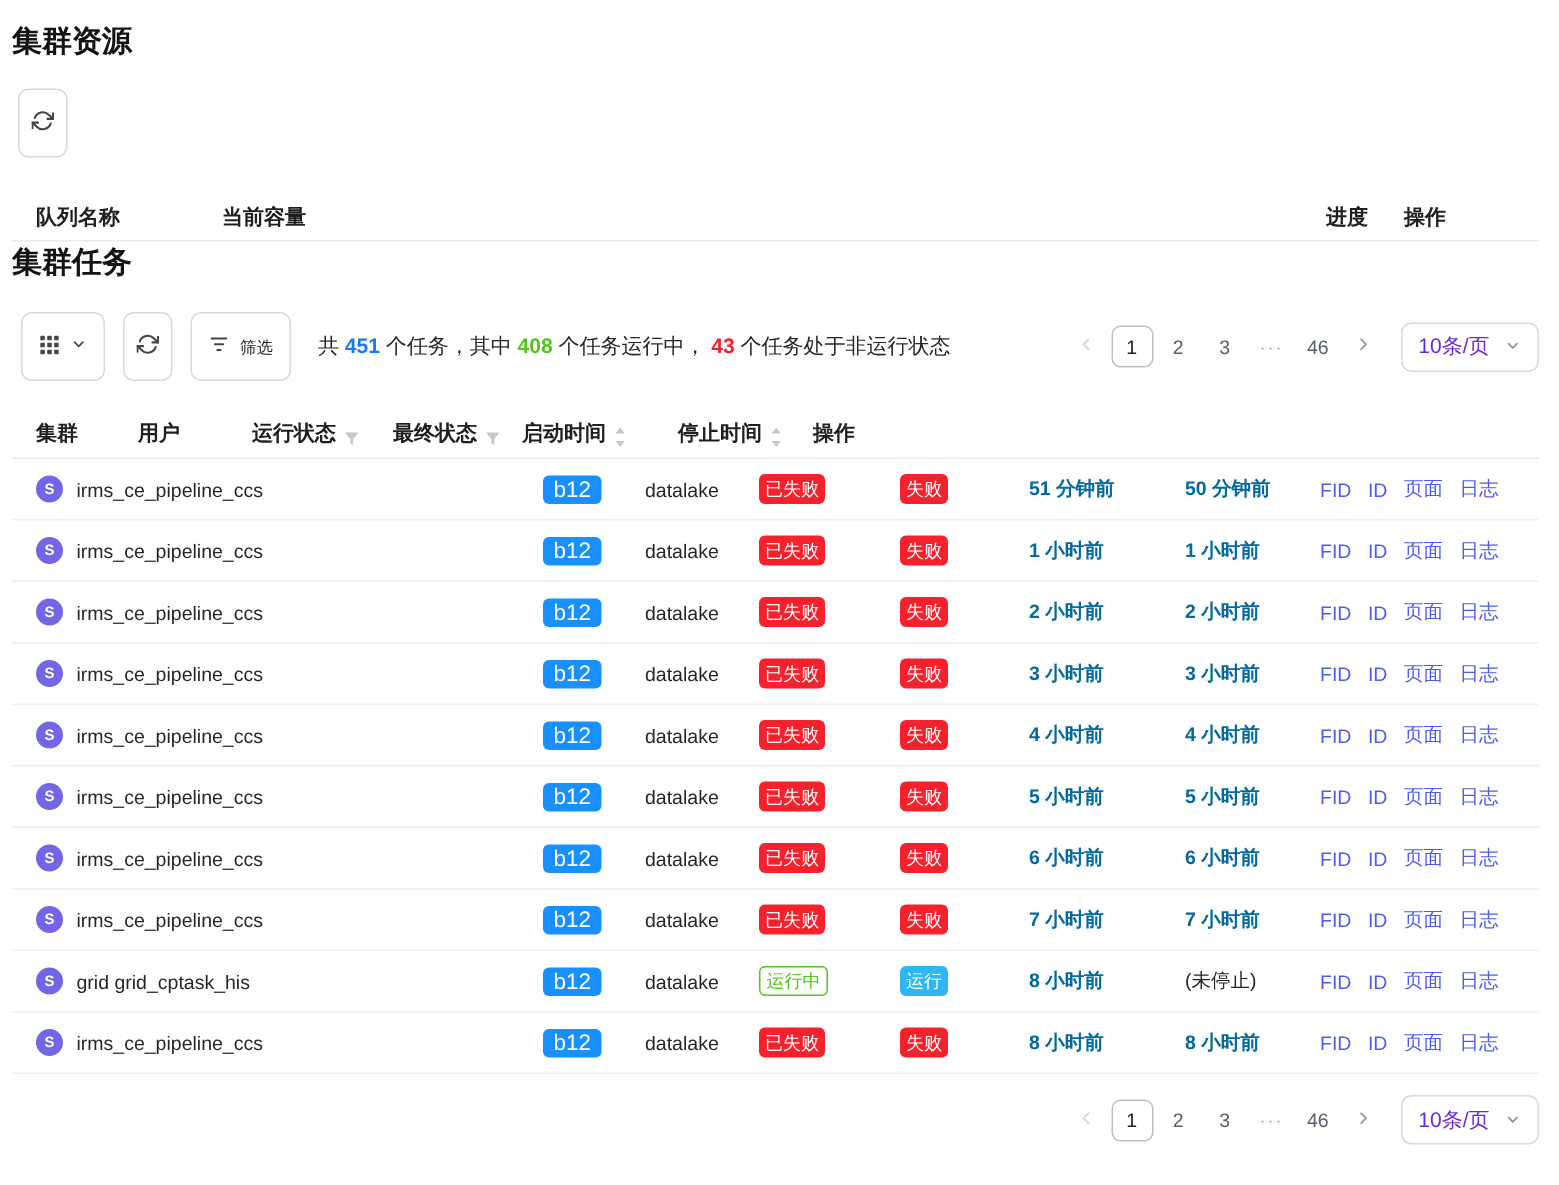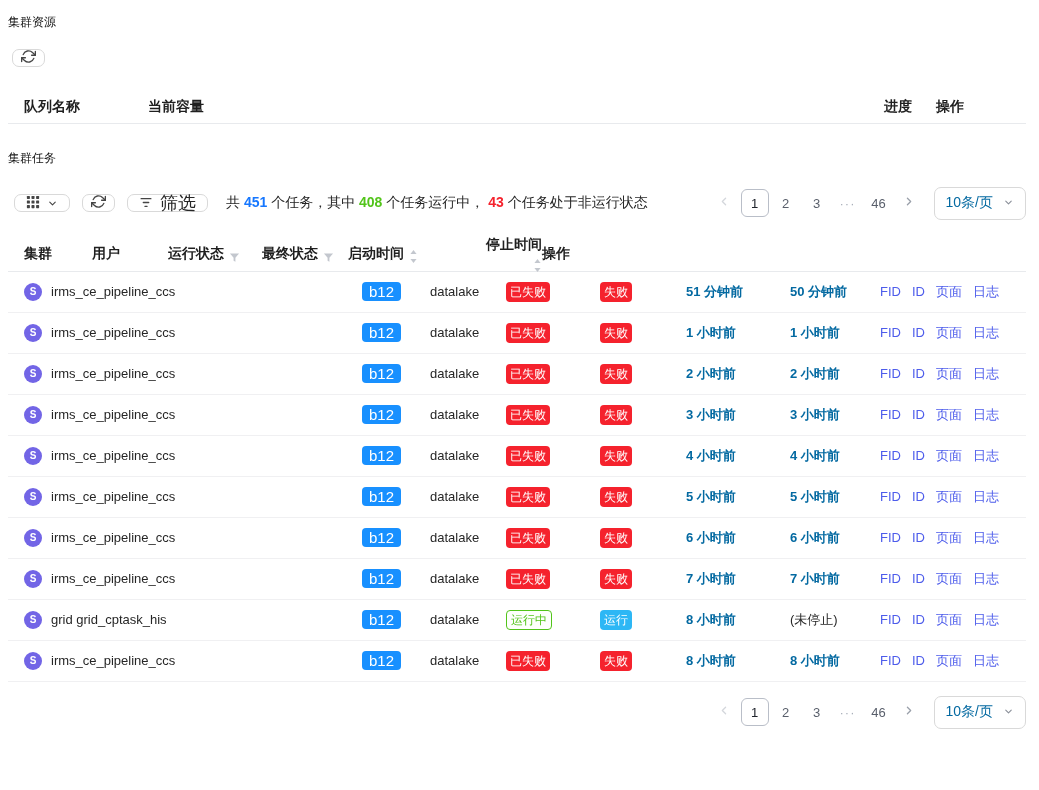--- a/index.html
+++ b/index.html
@@ -4,27 +4,27 @@
 <style>
   * { box-sizing: border-box; margin: 0; padding: 0; }
   html, body { background: #fff; }
   body {
     width: 1039px; min-height: 790px;
     font-family: "Liberation Sans", "DejaVu Sans", sans-serif;
     color: #262626;
   }
   .page { padding: 14px 13px 20px 8px; }
 
-  .section-title { font-size: 12px; font-weight: 400; color: #141414; }
+  .section-title { font-size: 20px; font-weight: 700; color: #141414; }
 
   
   .btn {
-    height: 18px; border: 1px solid #d9d9d9; border-radius: 7px; background: #fff;
+    height: 46px; border: 1px solid #d9d9d9; border-radius: 7px; background: #fff;
     display: inline-flex; align-items: center; justify-content: center; gap: 7px;
-    padding: 0 11px; font-size: 18px; color: #262626; cursor: pointer;
+    padding: 0 11px; font-size: 11px; color: #262626; cursor: pointer;
     font-family: inherit;
   }
   .icon-only { width: 33px; padding: 0; }
   .mt-refresh { margin-top: 18px; margin-left: 4px; }
 
   
   .res-table { margin-top: 24px; }
   .res-header {
     display: flex; align-items: center; height: 32px; padding: 0 16px;
     border-bottom: 1px solid #e8eaed; font-size: 14px; font-weight: 600; color: #1f1f1f;
@@ -36,21 +36,21 @@
   .rcol-queue { width: 124px; }
   .rcol-cap { flex: 1; }
   .rcol-prog { width: 46px; text-align: right; }
   .rcol-act { width: 74px; margin-left: 24px; }
   .progress-track { width: 100%; height: 8px; border-radius: 5px; background: #e3e5e8; overflow: hidden; }
   .progress-fill { height: 100%; border-radius: 5px; background: var(--progress-fill, #1677ff); width: 0; }
 
   a.link, .op-link { color: var(--link, #4d5ceb); text-decoration: none; cursor: pointer; font-size: 13px; }
 
   
-  .tasks-title { margin-top: 26px; }
+  .tasks-title { }
   .toolbar { display: flex; align-items: center; margin: 20px 0 0 6px; }
   .toolbar .btn { margin-right: 12px; }
   .summary { font-size: 14px; color: #262626; margin-left: 6px; white-space: nowrap; }
   .summary .num { font-weight: 700; }
   .c-blue { color: var(--count-total, #1677ff); }
   .c-green { color: var(--count-running, #52c41a); }
   .c-red { color: var(--count-failed, #f5222d); }
   .toolbar-right { margin-left: auto; display: flex; align-items: center; gap: 12px; }
 
   .pagination { display: flex; align-items: center; gap: 3px; }
@@ -63,41 +63,41 @@
   .page-btn {
     min-width: 28px; height: 28px; border: 1px solid transparent; border-radius: 6px;
     background: none; font-size: 13px; color: #595f6b; cursor: pointer; font-family: inherit;
     padding: 0 4px;
   }
   .page-btn.active { border-color: #b9bec8; color: #20242c; }
   .page-btn.ellipsis { color: #aab0ba; cursor: default; letter-spacing: 1px; }
   .select {
     height: 33px; border: 1px solid #d9d9d9; border-radius: 7px; background: #fff;
     display: inline-flex; align-items: center; gap: 10px; padding: 0 11px;
-    font-size: 14px; color: #0369a1; cursor: pointer;
+    font-size: 14px; color: #6d28d9; cursor: pointer;
   }
 
   
   .task-table { margin-top: 18px; }
   .task-header {
     display: flex; align-items: center; height: 34px; padding: 0 16px;
     border-bottom: 1px solid #e8eaed; font-size: 14px; font-weight: 600; color: #1f1f1f;
   }
   .th { display: flex; align-items: flex-end; gap: 5px; }
   .task-row {
     display: flex; align-items: center; height: 41px; padding: 0 16px;
     border-bottom: 1px solid #f0f0f2; font-size: 13px; color: #262626;
   }
   .col-name { width: 338px; display: flex; align-items: center; gap: 9px; }
   .col-cluster { width: 68px; }
   .col-user { width: 76px; }
   .col-run { width: 94px; }
   .col-final { width: 86px; }
   .col-start { width: 104px; }
-  .col-stop { width: 90px; flex-direction: column; }
+  .col-stop { width: 90px; }
   .col-ops { flex: 1; display: flex; align-items: center; gap: 11px; }
 
   .avatar {
     width: 18px; height: 18px; border-radius: 50%; flex: none;
     background: var(--avatar-bg, #7265e6); color: #fff; font-size: 10px; font-weight: 700;
     display: inline-flex; align-items: center; justify-content: center;
   }
   .cluster-tag {
     display: inline-block; background: var(--tag-cluster, #1890ff); color: #fff;
     font-size: 15px; line-height: 17px; padding: 1px 7px; border-radius: 4px;

